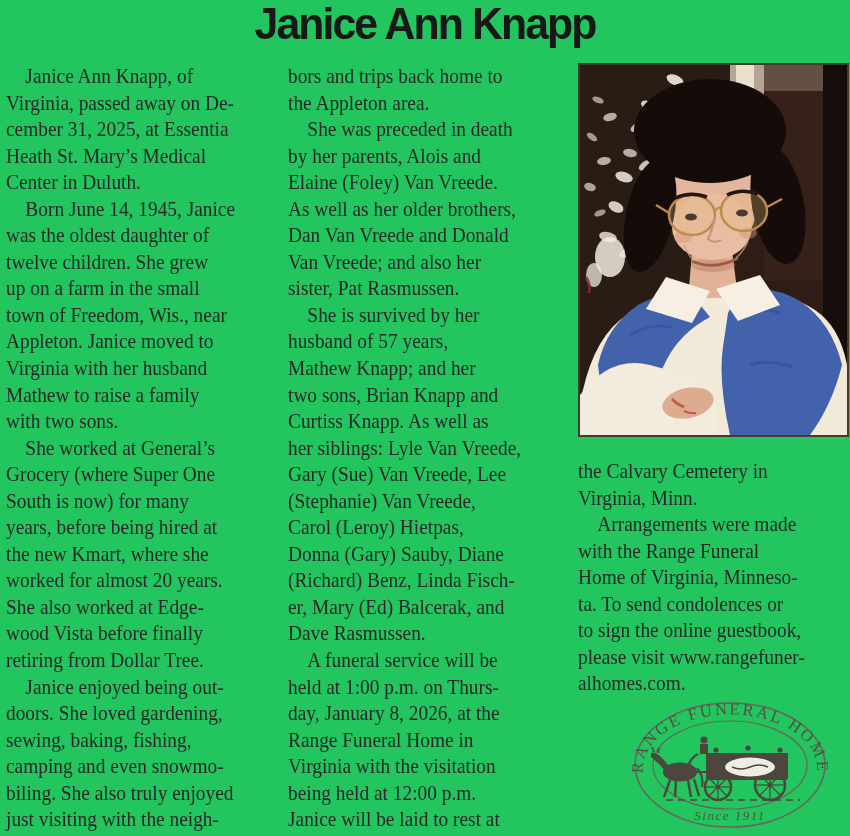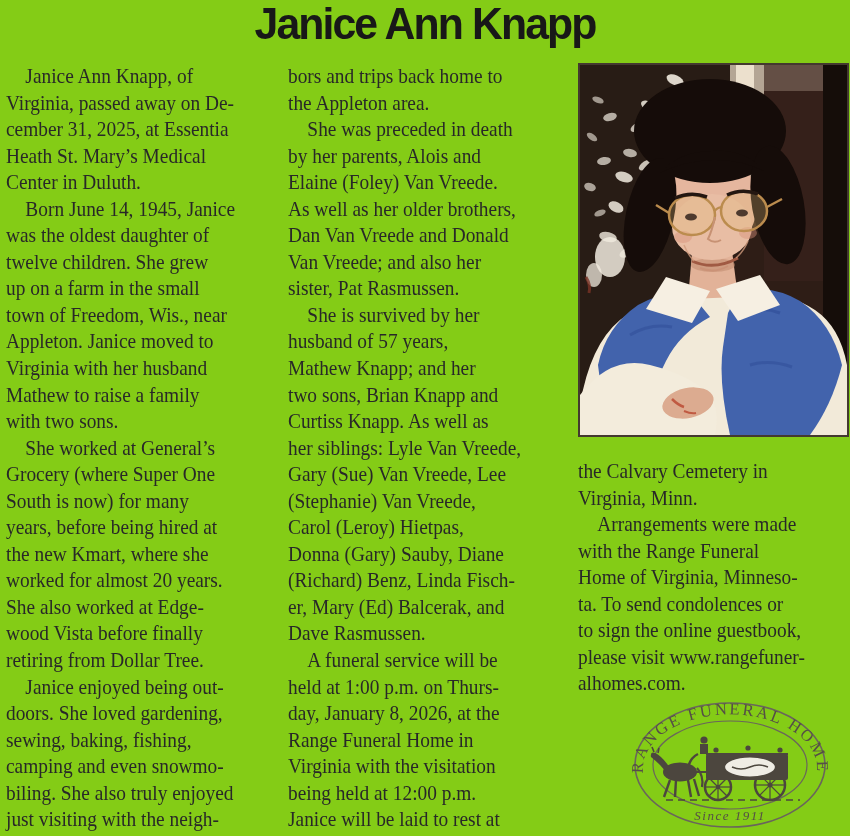--- a/index.html
+++ b/index.html
@@ -1,20 +1,20 @@
 <!DOCTYPE html>
 <html><head>
 <meta charset="utf-8">
 <style>
   html,body{margin:0;padding:0;}
   body{
     width:850px;height:836px;background:#ffffff;overflow:hidden;
     font-family:"Liberation Serif", serif;position:relative;
   }
-  .page{position:absolute;inset:0;background:#84cc16;}
+  .page{position:absolute;inset:0;background:#22c55e;}
   .title{
     position:absolute;top:-2px;left:0;width:850px;margin:0;text-align:center;
     font-family:"Liberation Sans", sans-serif;font-weight:700;font-size:45px;
     letter-spacing:-2px;color:#181818;transform:scaleX(.95);transform-origin:50% 0;
   }
   .col{
     position:absolute;top:63px;color:#282828;font-size:22px;line-height:26.55px;
     transform:scaleX(.88);transform-origin:0 0;
   }
   .col .line{white-space:nowrap;height:26.55px;}

